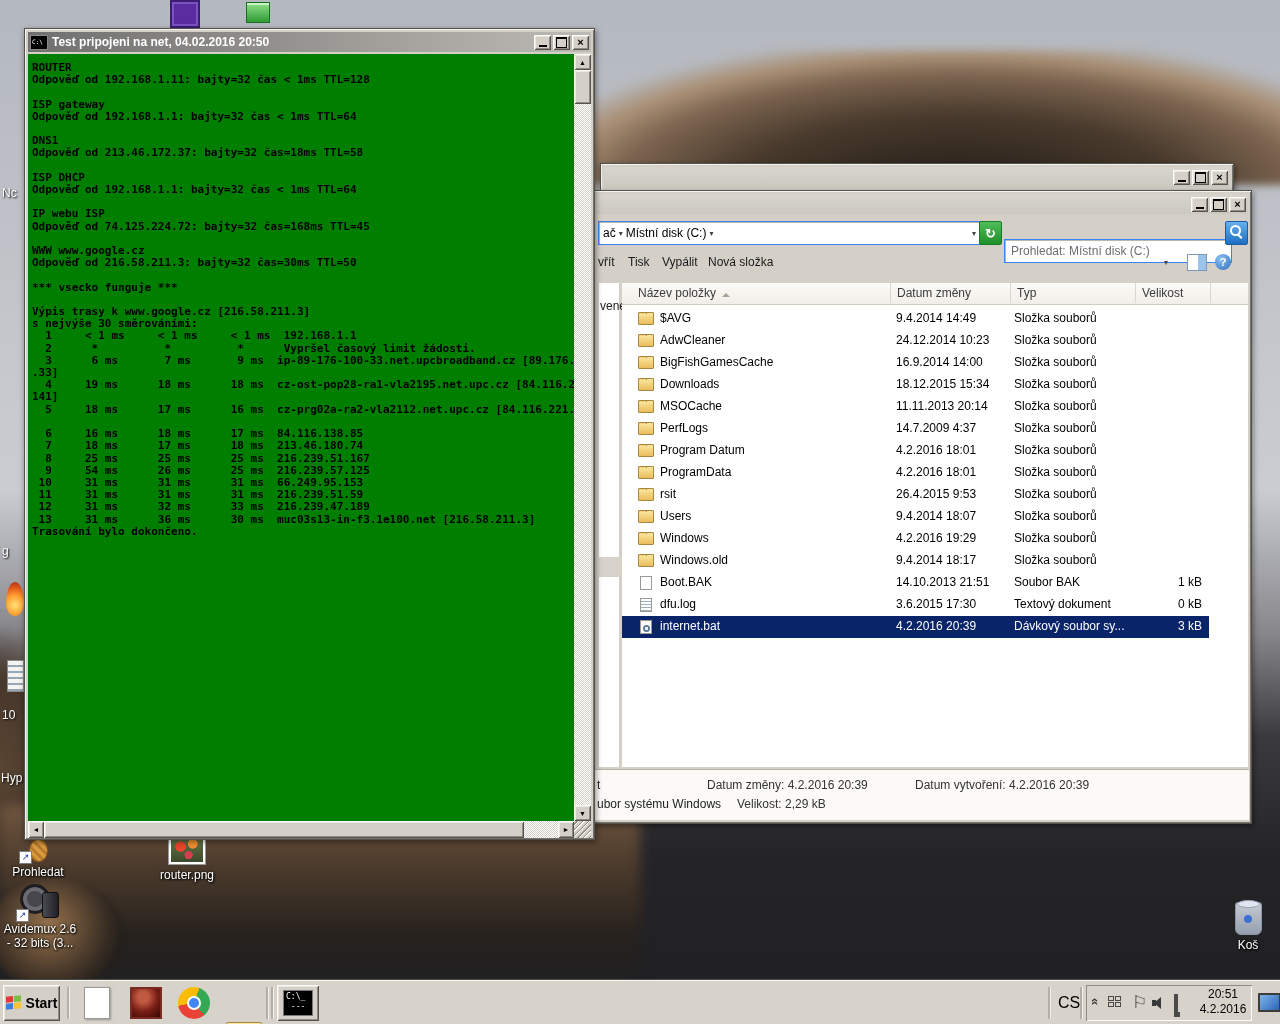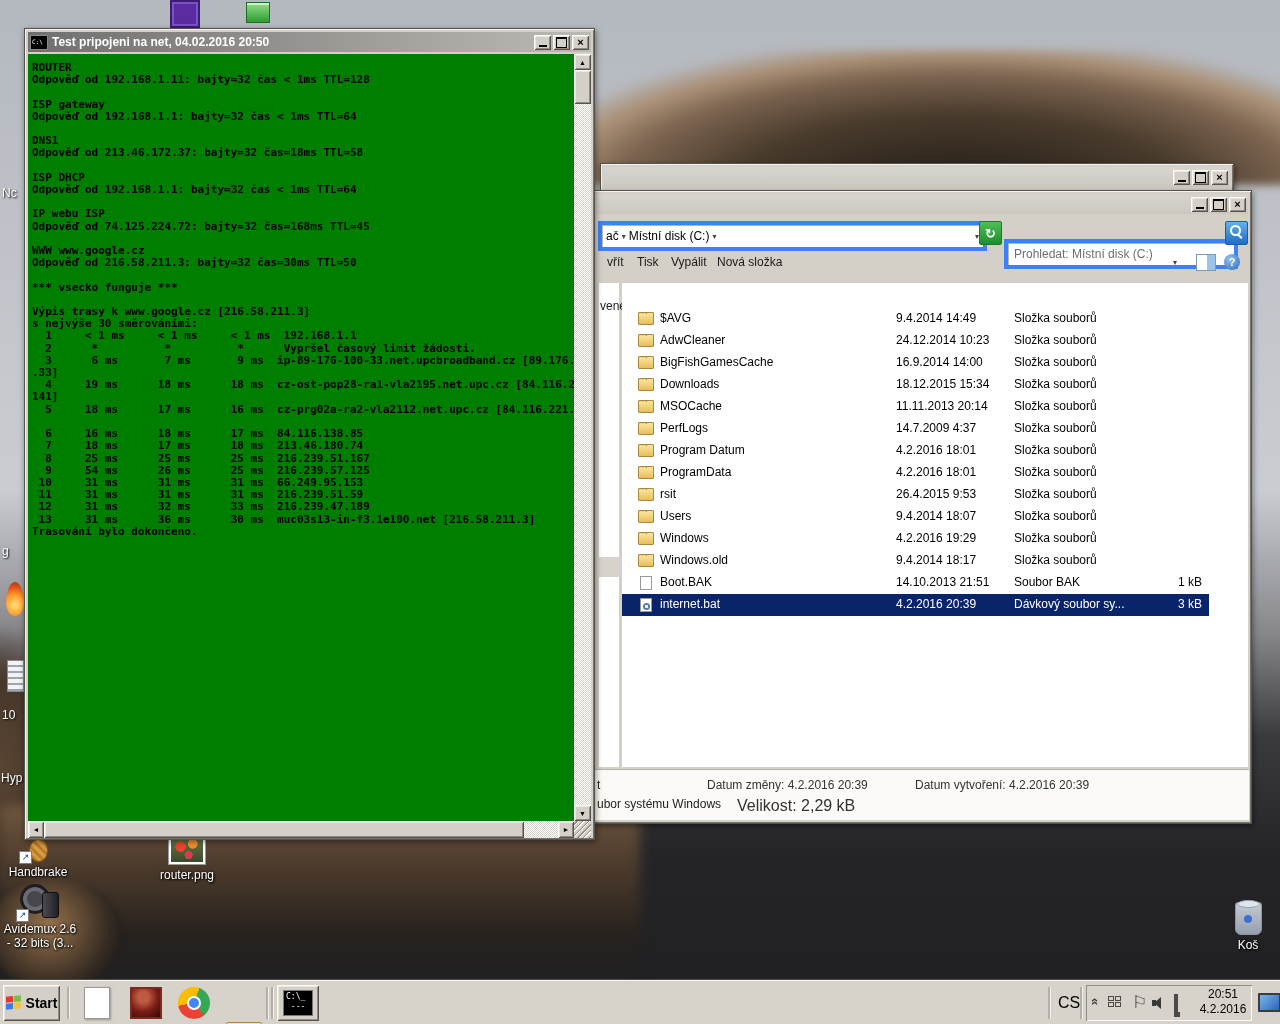--- a/index.html
+++ b/index.html
@@ -63,21 +63,21 @@
   #term-content{position:absolute;left:3px;top:25px;width:546px;height:767px;background:#007e00;overflow:hidden;}
   #term-content pre{margin:0;padding:8px 2px 0 4px;font-family:"DejaVu Sans Mono",monospace;font-weight:bold;font-size:11px;line-height:12.2px;color:#000;white-space:pre;}
   .sbar{background:#d4d0c8;}
   .strack{background:#fff;background-image:linear-gradient(45deg,#d4d0c8 25%,transparent 25% 75%,#d4d0c8 75%),linear-gradient(45deg,#d4d0c8 25%,transparent 25% 75%,#d4d0c8 75%);background-size:2px 2px;background-position:0 0,1px 1px;}
   .sbtn{position:absolute;background:#d4d0c8;display:flex;align-items:center;justify-content:center;font-size:7px;color:#000;
     box-shadow:inset 1px 1px 0 #fbfaf7, inset -1px -1px 0 #57544d, inset 2px 2px 0 #e9e7e0, inset -2px -2px 0 #8f8c84;}
   .sthumb{position:absolute;background:#d4d0c8;box-shadow:inset 1px 1px 0 #fbfaf7, inset -1px -1px 0 #57544d, inset 2px 2px 0 #e9e7e0, inset -2px -2px 0 #8f8c84;}
   .grip{background:repeating-linear-gradient(135deg,#d4d0c8 0 2px,#8f8c84 2px 3px,#fbfaf7 3px 4px);}
 
   
-  .field{background:#fff;border:4px solid #3b82f6;box-shadow:inset 1px 1px 0 #b9b6ae;font-size:12px;color:#000;display:flex;align-items:center;}
+  .field{background:#fff;border:1px solid #3b82f6;box-shadow:inset 1px 1px 0 #b9b6ae;font-size:12px;color:#000;display:flex;align-items:center;}
   .carat{font-size:8px;color:#444;margin:0 3px;}
   .greenbtn{background:linear-gradient(180deg,#4fbe58,#1f8f2c);border:1px solid #187a24;border-radius:2px;color:#fff;font-size:13px;font-weight:bold;display:flex;align-items:center;justify-content:center;}
   .bluebtn{background:linear-gradient(180deg,#66b0ec,#1f6ec2);border:1px solid #1b5ea8;border-radius:2px;position:relative;}
   .mag{position:absolute;left:4px;top:3px;width:7px;height:7px;border:2px solid #fff;border-radius:50%;}
   .mag::after{content:'';position:absolute;left:7px;top:7px;width:2px;height:5px;background:#fff;transform:rotate(-45deg);}
   .tbitem{font-size:12px;color:#1a1a1a;}
   .hdr{position:absolute;top:0;height:21px;background:linear-gradient(180deg,#fbfaf7,#efeee7);border-bottom:1px solid #cfccc2;}
   .hcell{position:absolute;top:0;height:20px;line-height:20px;font-size:12px;color:#3c3c3c;border-right:1px solid #d9d6cc;padding-left:6px;box-sizing:border-box;}
   .frow{position:relative;height:22px;font-size:12px;color:#000;}
   .frow.sel{background:#0a246a;color:#fff;}
@@ -143,21 +143,21 @@
   <div class="abs listico"></div>
   <span class="abs plabel" style="left:2px;top:186px;">Nc</span>
   <span class="abs plabel" style="left:2px;top:544px;">g</span>
   <span class="abs plabel" style="left:2px;top:708px;">10</span>
   <span class="abs plabel" style="left:1px;top:771px;">Hyp</span>
 
   <div class="abs dicon" style="left:2px;top:830px;width:72px;">
     <div class="pineapple">
         <span class="shortcut">↗</span>
       </div>
-    <span class="dlabel">Handbrake</span>
+    <span class="dlabel">Prohledat</span>
   </div>
   <div class="abs dicon" style="left:150px;top:831px;width:74px;">
     <div class="thumbimg">
         <div class="ph"></div>
       </div>
     <span class="dlabel">router.png</span>
   </div>
   <div class="abs dicon" style="left:0px;top:884px;width:80px;">
     <div class="avidemux">
       <span class="reel"></span>
@@ -207,37 +207,44 @@
       <span class="carat" style="margin-left:auto;margin-right:4px;">▾</span>
     </div>
     <div class="abs greenbtn" style="left:386px;top:30px;width:21px;height:22px;">↻</div>
     <div class="abs field" style="left:411px;top:30px;width:220px;height:22px;padding-left:6px;color:#6e6e6e;margin-top:18px;">
       <span>Prohledat: Místní disk (C:)</span>
     </div>
     <div class="abs bluebtn" style="left:632px;top:30px;width:21px;height:22px;">
         <span class="mag"></span>
       </div>
 
-    <div class="abs" style="left:9px;top:56px;width:656px;height:30px;">
+    <div class="abs" style="left:0;top:56px;width:656px;height:30px;">
       <span class="abs tbitem" style="left:5px;top:8px;">vřít</span>
       <span class="abs tbitem" style="left:35px;top:8px;">Tisk</span>
       <span class="abs tbitem" style="left:69px;top:8px;">Vypálit</span>
       <span class="abs tbitem" style="left:115px;top:8px;">Nová složka</span>
       <span class="abs viewico" style="left:548px;top:9px;"></span>
       <span class="abs carat" style="left:568px;top:11px;">▾</span>
       <span class="abs paneico" style="left:594px;top:7px;"></span>
       <span class="abs helpico" style="left:622px;top:7px;">?</span>
     </div>
 
     <div class="abs" style="left:6px;top:92px;width:20px;height:484px;background:#fff;">
       <span style="position:absolute;left:1px;top:16px;font-size:12px;color:#222;">vené</span>
       <div style="position:absolute;left:-1px;top:274px;width:24px;height:20px;background:#d7d3cb;"></div>
     </div>
 
     <div class="abs" style="left:29px;top:92px;width:626px;height:484px;background:#fff;">
+      <div class="hdr" style="left:0;width:626px;">
+        <div class="hcell" style="left:0;width:269px;padding-left:16px;"><span>Název položky</span><span class="sortarrow"></span></div>
+        <div class="hcell" style="left:269px;width:120px;"><span>Datum změny</span></div>
+        <div class="hcell" style="left:389px;width:125px;"><span>Typ</span></div>
+        <div class="hcell" style="left:514px;width:75px;"><span>Velikost</span></div>
+        <div class="hcell" style="left:589px;width:37px;border-right:none;"></div>
+      </div>
       <div style="position:absolute;left:0;top:25px;width:587px;">
           <div class="frow">
             <span class="ficon folder"></span>
             <span class="fname">$AVG</span>
             <span class="fdate">9.4.2014 14:49</span>
             <span class="ftype">Složka souborů</span>
             <span class="fsize"></span>
           </div>
           <div class="frow">
             <span class="ficon folder"></span>
@@ -315,37 +322,44 @@
             <span class="fdate">9.4.2014 18:17</span>
             <span class="ftype">Složka souborů</span>
             <span class="fsize"></span>
           </div>
           <div class="frow">
             <span class="ficon bak"></span>
             <span class="fname">Boot.BAK</span>
             <span class="fdate">14.10.2013 21:51</span>
             <span class="ftype">Soubor BAK</span>
             <span class="fsize">1 kB</span>
+          </div>
+          <div class="frow">
+            <span class="ficon log"></span>
+            <span class="fname">dfu.log</span>
+            <span class="fdate">3.6.2015 17:30</span>
+            <span class="ftype">Textový dokument</span>
+            <span class="fsize">0 kB</span>
           </div>
           <div class="frow sel">
             <span class="ficon bat"></span>
             <span class="fname">internet.bat</span>
             <span class="fdate">4.2.2016 20:39</span>
             <span class="ftype">Dávkový soubor sy...</span>
             <span class="fsize">3 kB</span>
           </div>
         </div>
     </div>
 
     <div class="abs" style="left:2px;top:578px;width:654px;height:50px;background:#fbfaf7;border-top:1px solid #b5b2aa;">
       <span class="abs" style="left:2px;top:8px;font-size:12px;color:#222;">t</span>
       <span class="abs" style="left:112px;top:8px;font-size:12px;color:#333;">Datum změny: 4.2.2016 20:39</span>
       <span class="abs" style="left:320px;top:8px;font-size:12px;color:#333;">Datum vytvoření: 4.2.2016 20:39</span>
       <span class="abs" style="left:2px;top:27px;font-size:12px;color:#222;">ubor systému Windows</span>
-      <span class="abs" style="left:142px;top:27px;font-size:16px;color:#333;">Velikost: 2,29 kB</span>
+      <span class="abs" style="left:142px;top:27px;font-size:12px;color:#333;">Velikost: 2,29 kB</span>
     </div>
   </div>
 
   <div class="abs cwin" style="left:24px;top:28px;width:569px;height:810px;">
     <div class="ctitle term">
       <span class="cmdico">C:\</span>
       <span class="ttext">Test pripojeni na net, 04.02.2016 20:50</span>
       <div class="cbtns">
         <div class="cbtn">
             <span class="gmin"></span>

